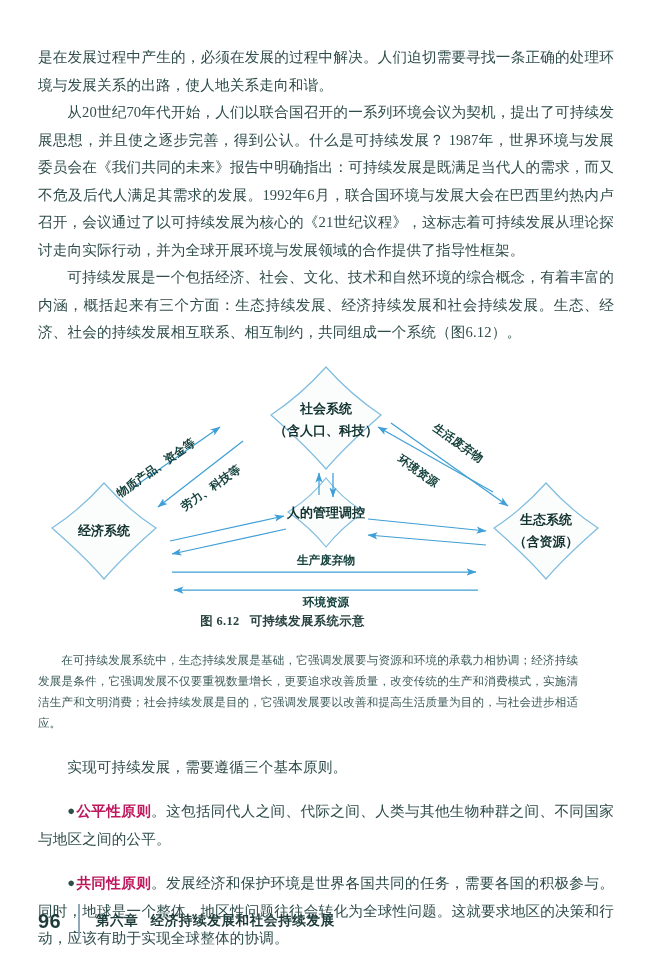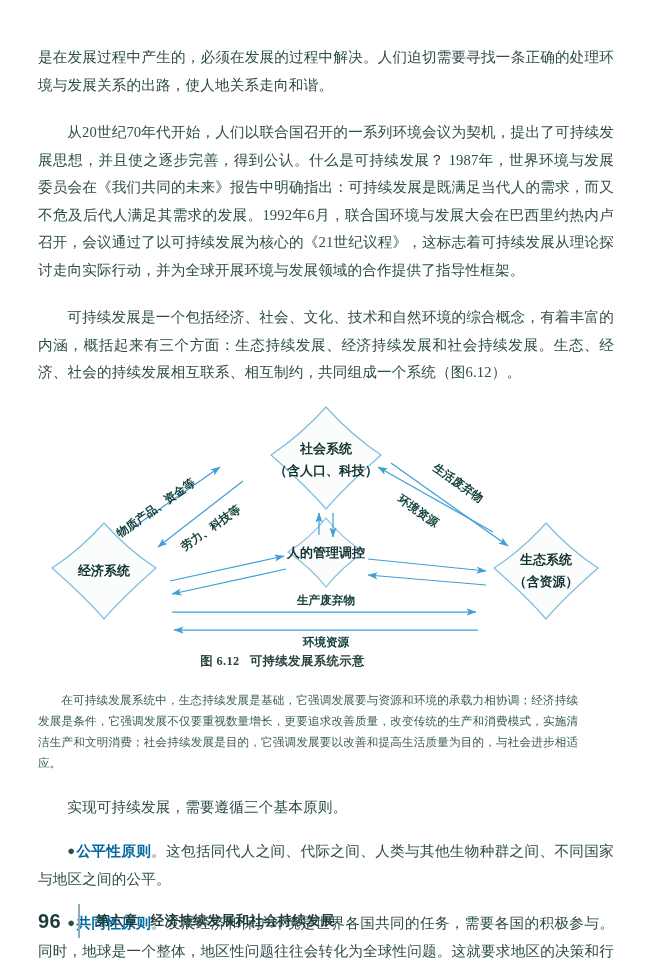--- a/index.html
+++ b/index.html
@@ -26,21 +26,21 @@
   
   .para {
     font-size: 14.6px;
     line-height: 27.5px;
     letter-spacing: 0.15px;
     text-align: justify;
     text-justify: inter-character;
     margin: 0;
     color: #2e4c49;
   }
-  .para.indent { text-indent: 2em; margin-top: 20px; }
+  .para.indent { text-indent: 2em; }
 
   .block-text { width: 576px; }
 
   
   .figure {
     position: relative;
     width: 576px;
     height: 250px;
     margin-top: 14px;
   }
@@ -72,21 +72,21 @@
   .lower { margin-top: 20px; }
   .lower .para { margin-top: 16px; }
   .bullet-para { text-indent: 2em; }
   .bullet-dot {
     font-size: 13px;
     vertical-align: 1px;
     padding-right: 1px;
   }
   .principle-name {
     font-weight: bold;
-    color: #0369a1;
+    color: #be185d;
   }
 
   
   .footer {
     position: absolute;
     left: 38px;
     bottom: 27px;
     display: flex;
     align-items: center;
     height: 30px;

